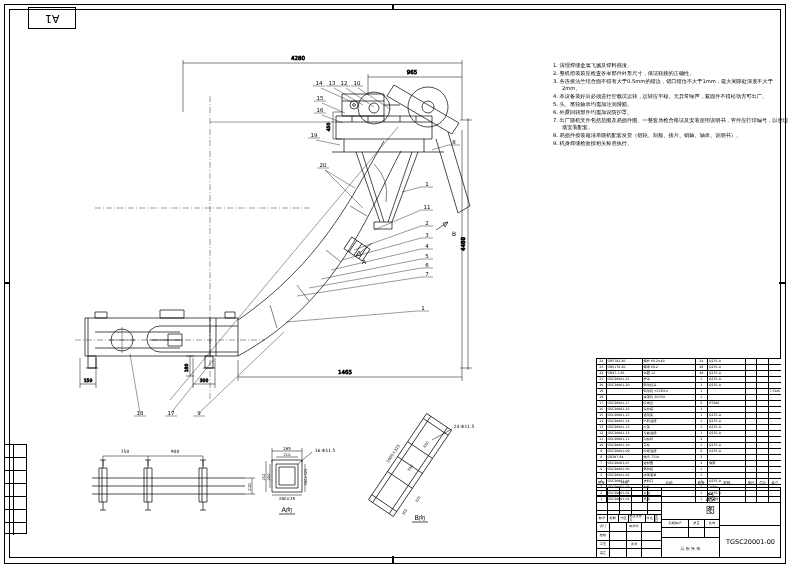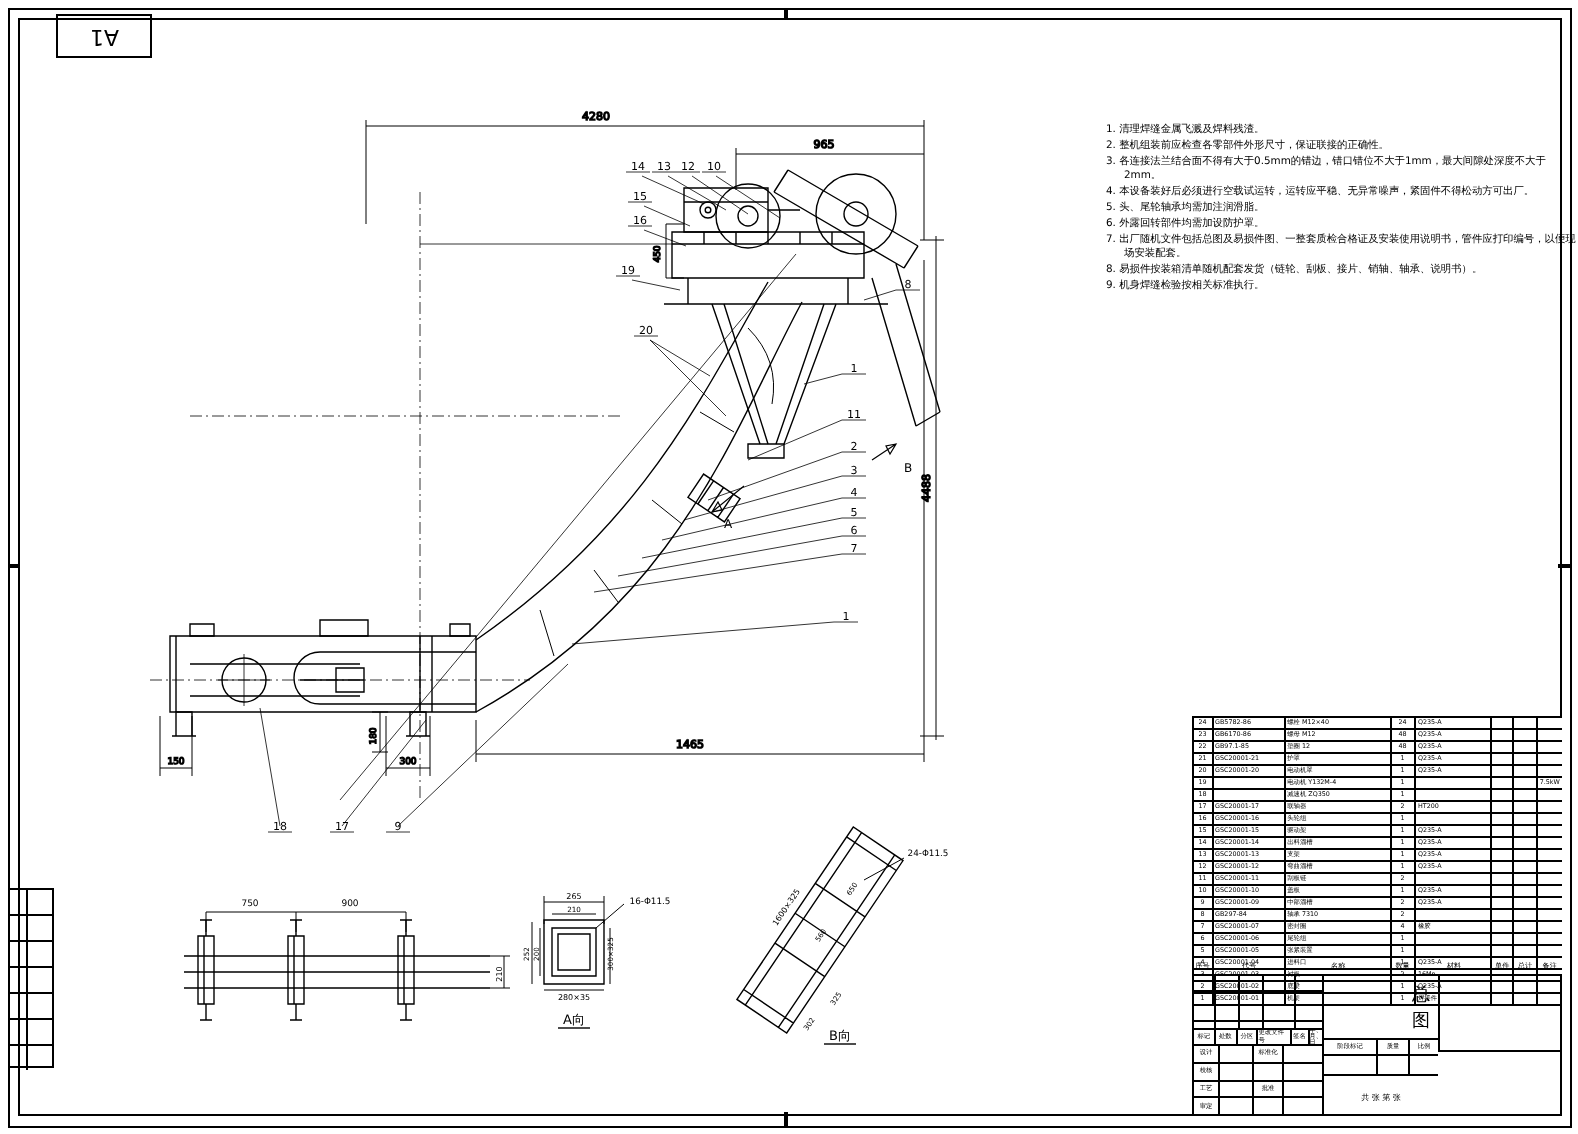--- a/index.html
+++ b/index.html
@@ -559,13 +559,16 @@
   <div class="cell" style="left:64px;top:40px;width:58px;height:10px;display:flex;">
     <span style="width:26px;border-right:0.5px solid #000;"></span>
     <span style="width:15px;border-right:0.5px solid #000;"></span>
     <span style="flex:1;"></span>
   </div>
   <div class="cell" style="left:64px;top:50px;width:58px;height:20px;border-bottom:none;display:flex;align-items:center;justify-content:center;">
     <span style="font-size:4px;">共 张 第 张</span>
   </div>
 
   <div class="cell" style="left:122px;top:0;width:62px;height:38px;border-left:1px solid #000;"></div>
+  <div class="cell" style="left:122px;top:38px;width:62px;height:32px;border-bottom:none;display:flex;align-items:center;justify-content:center;">
+    <span style="font-size:6.5px;white-space:nowrap;">TGSC20001-00</span>
+  </div>
 </div>
 
 </body></html>

